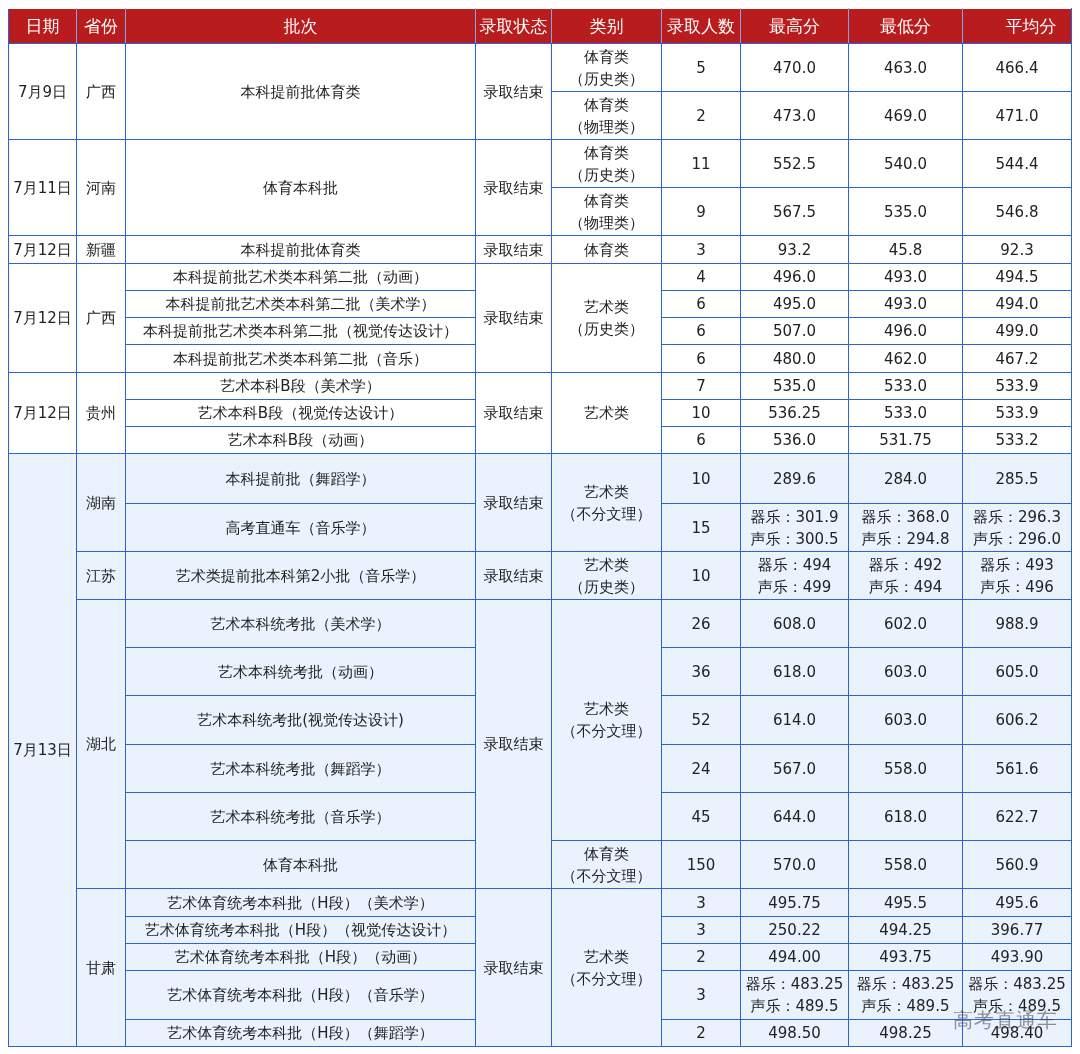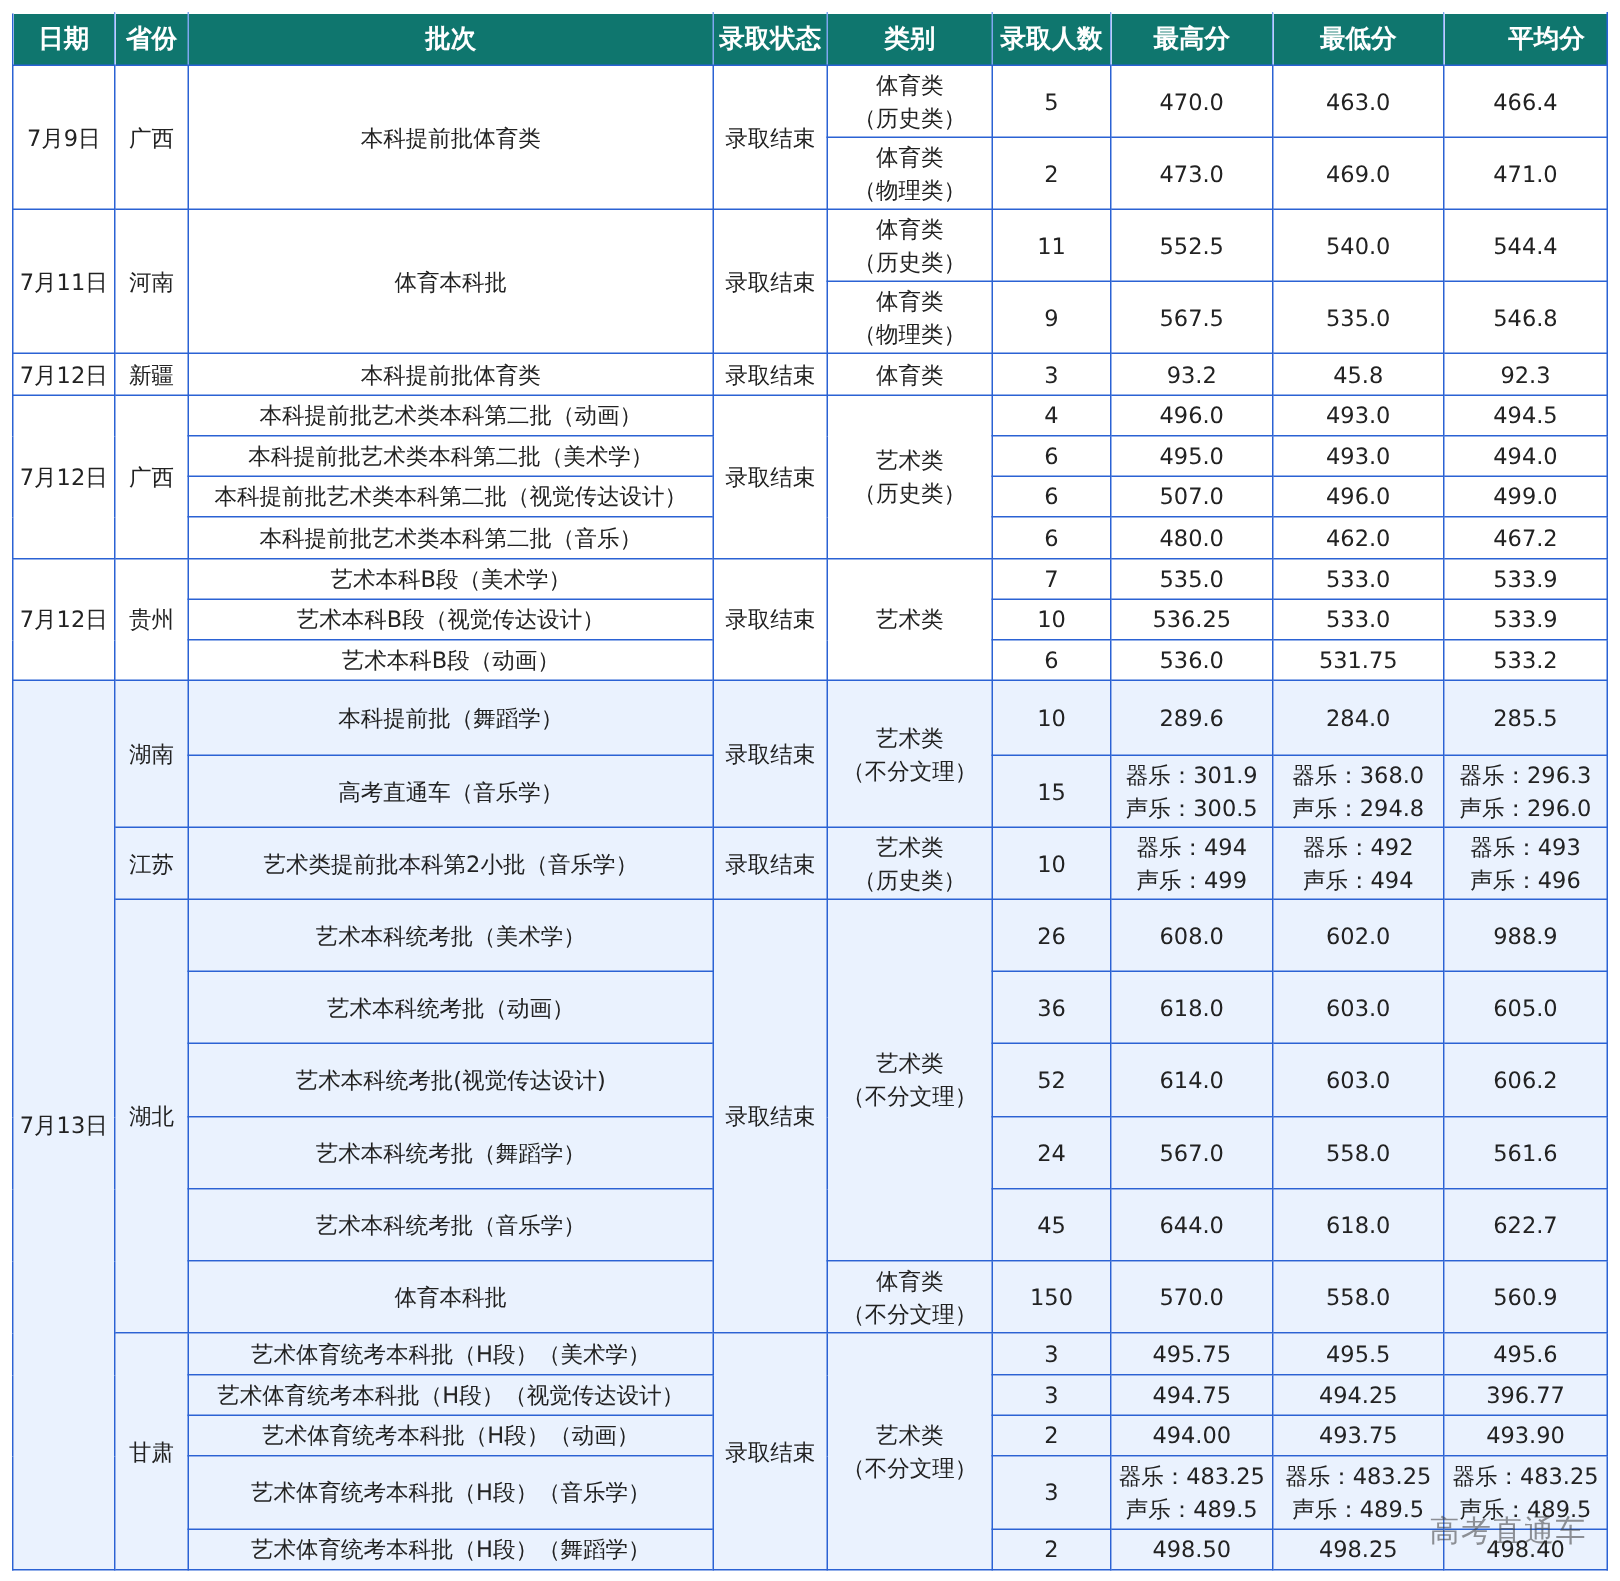--- a/index.html
+++ b/index.html
@@ -2,21 +2,21 @@
 <html><head>
   <meta charset="utf-8">
   <style>
     html, body { margin: 0; padding: 0; background: #ffffff; }
     body { width: 1080px; height: 1054px; position: relative; overflow: hidden;
       font-family: "DejaVu Sans", "Liberation Sans", sans-serif; }
     table.adm { position: absolute; left: 8px; top: 8px; border-collapse: collapse;
       table-layout: fixed; width: 1063px; }
     table.adm th, table.adm td { border: 1.5px solid #2b62d4; text-align: center; vertical-align: middle;
       padding: 0; font-size: 15px; color: #222; line-height: 22px; overflow: hidden; white-space: nowrap; }
-    table.adm th { background: #0f766e; color: #ffffff; font-weight: bold; font-size: 17px; height: 34px;
+    table.adm th { background: #b91c1c; color: #ffffff; font-weight: normal; font-size: 17px; height: 34px;
       border-color: #ffffff #7fa6f0 #2b62d4 #7fa6f0; }
     table.adm th:first-child { border-left-color: #2b62d4; }
     table.adm th:last-child { border-right-color: #2b62d4; padding-left: 28px; }
     tr.hl td { background: #eaf2fe; }
     .two { line-height: 22px; }
     .watermark { position: absolute; right: 22px; bottom: 20px; font-size: 20px; color: rgba(60,60,60,0.55);
       letter-spacing: 1px; pointer-events: none; text-align: right; }
   </style>
 </head>
 <body>
@@ -240,21 +240,21 @@
       <td rowspan="5">录取结束</td>
       <td rowspan="5" class="two"><span>艺术类</span><br><span>（不分文理）</span></td>
       <td>3</td>
       <td>495.75</td>
       <td>495.5</td>
       <td>495.6</td>
     </tr>
     <tr class="hl" style="height:27px">
       <td>艺术体育统考本科批（H段）（视觉传达设计）</td>
       <td>3</td>
-      <td>494.75</td>
+      <td>250.22</td>
       <td>494.25</td>
       <td>396.77</td>
     </tr>
     <tr class="hl" style="height:27px">
       <td>艺术体育统考本科批（H段）（动画）</td>
       <td>2</td>
       <td>494.00</td>
       <td>493.75</td>
       <td>493.90</td>
     </tr>

